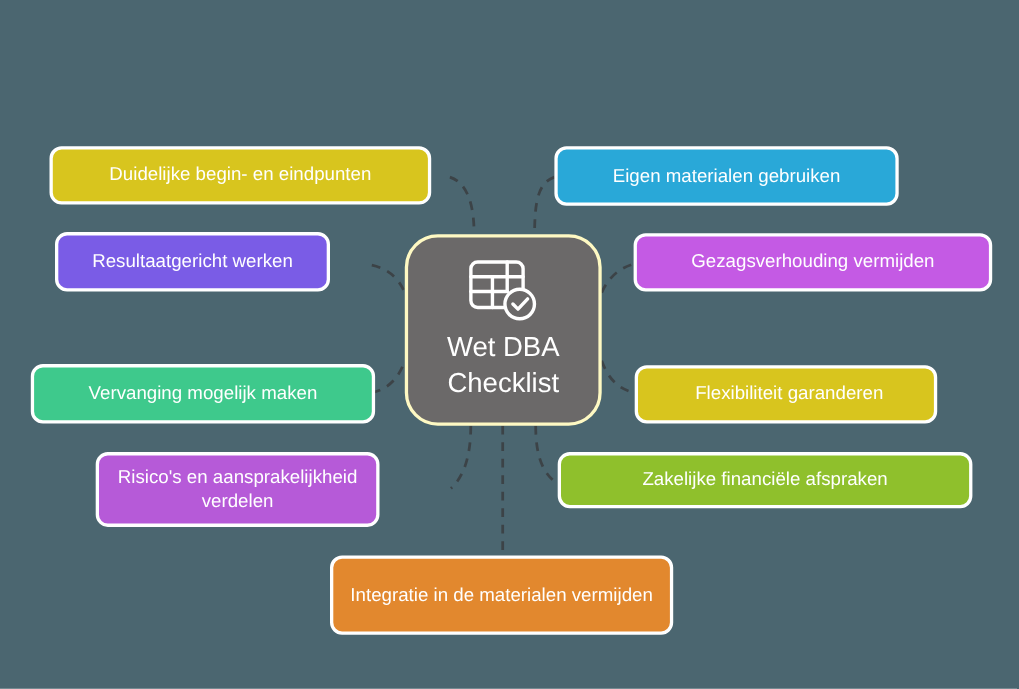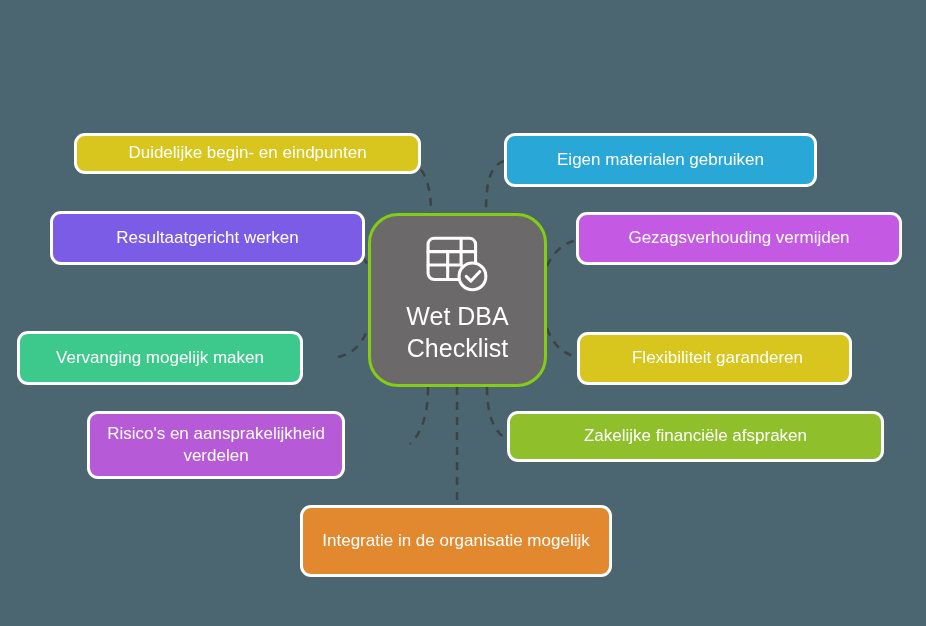--- a/index.html
+++ b/index.html
@@ -29,42 +29,42 @@
     display: flex;
     align-items: center;
     justify-content: center;
     text-align: center;
     padding: 2px 10px;
   }
   .center-node {
     position: absolute;
     z-index: 2;
     box-sizing: border-box;
-    border: 3px solid #84cc16;
+    border: 3px solid #fef9c3;
     border-radius: 30px;
     color: #ffffff;
     display: flex;
     flex-direction: column;
     align-items: center;
     justify-content: center;
     text-align: center;
     left: 368px; top: 213px; width: 179px; height: 174px;
     padding: 8px 12px;
   }
   .center-label {
     font-size: 25px;
     font-weight: 500;
     line-height: 1.3;
     margin-top: 8px;
   }
   .center-icon { width: 64px; height: 56px; }
   
-  .n0 { left: 74px;  top: 133px; width: 347px; height: 41px; text-align: center; }
-  .n1 { left: 50px;  top: 211px; width: 315px; height: 54px; }
-  .n2 { left: 17px;  top: 331px; width: 286px; height: 54px; }
+  .n0 { left: 45px;  top: 133px; width: 347px; height: 53px; text-align: center; }
+  .n1 { left: 50px;  top: 211px; width: 250px; height: 54px; }
+  .n2 { left: 28px;  top: 331px; width: 313px; height: 54px; }
   .n3 { left: 87px;  top: 411px; width: 258px; height: 68px; }
   .n4 { left: 504px; top: 133px; width: 313px; height: 54px; }
   .n5 { left: 576px; top: 212px; width: 326px; height: 53px; }
   .n6 { left: 577px; top: 332px; width: 275px; height: 53px; padding-left: 16px; }
   .n7 { left: 507px; top: 411px; width: 377px; height: 51px; }
   .n8 { left: 300px; top: 505px; width: 312px; height: 72px; }
 </style>
 </head>
 <body>
 
@@ -102,21 +102,21 @@
   <div class="node n4" style="background: rgb(41, 168, 216);">
     <span>Eigen materialen gebruiken</span>
   </div>
   <div class="node n6" style="background: rgb(216, 197, 30);">
     <span>Flexibiliteit garanderen</span>
   </div>
   <div class="node n7" style="background: rgb(143, 192, 44);">
     <span>Zakelijke financiële afspraken</span>
   </div>
   <div class="node n8" style="background: rgb(226, 136, 46);">
-    <span>Integratie in de organisatie mogelijk</span>
+    <span>Integratie in de materialen vermijden</span>
   </div>
 
   <div class="center-node" style="background: rgb(107, 105, 105);">
     <svg class="center-icon" viewBox="0 0 62 54" xmlns="http://www.w3.org/2000/svg">
       <g fill="none" stroke="#ffffff" stroke-width="3" stroke-linecap="round" stroke-linejoin="round">
         <rect x="2" y="2" width="46" height="40" rx="6"></rect>
         <line x1="2" y1="15" x2="48" y2="15"></line>
         <line x1="2" y1="28" x2="34" y2="28"></line>
         <line x1="21" y1="15" x2="21" y2="42"></line>
         <line x1="34" y1="2" x2="34" y2="28"></line>

